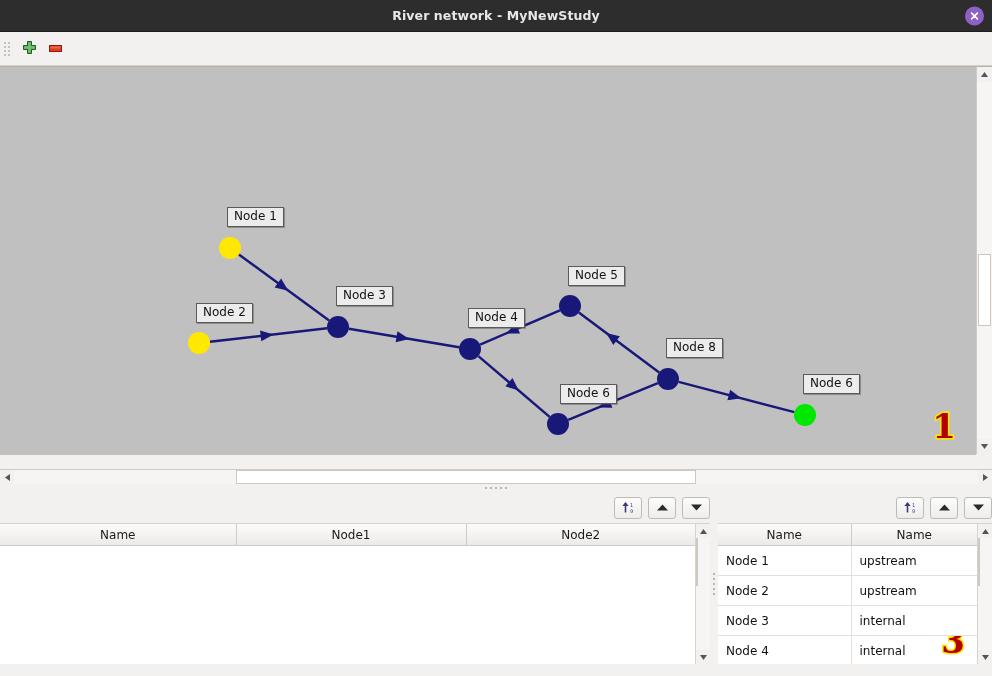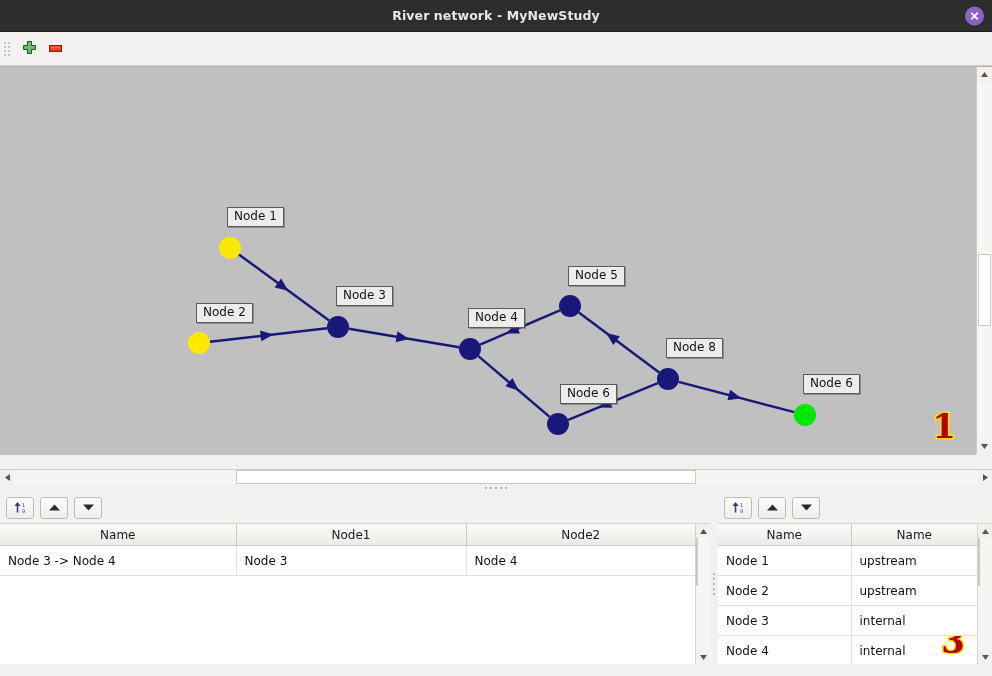--- a/index.html
+++ b/index.html
@@ -163,20 +163,21 @@
   
   .bottom {
     flex: 1 1 auto;
     display: flex; flex-direction: row;
     min-height: 0;
   }
   .table-panel {
     display: flex; flex-direction: column;
     min-width: 0;
     background: #f2f1f0;
+    align-items: flex-end;
   }
   .panel-left { width: 710px; flex: 0 0 auto; }
   .panel-right { flex: 1 1 auto; }
 
   .vsplitter {
     width: 8px;
     background: #f2f1f0;
     display: flex; align-items: center; justify-content: center;
     cursor: col-resize;
     flex: 0 0 auto;
@@ -413,25 +414,20 @@
                 <col>
               </colgroup>
             <thead>
                 <tr id="links-head">
                   <th>Name</th>
                   <th>Node1</th>
                   <th>Node2</th>
                 </tr>
               </thead>
             <tbody id="links-body">
-                <tr>
-                  <td>Node 3 -&gt; Node 4</td>
-                  <td>Node 3</td>
-                  <td>Node 4</td>
-                </tr>
               </tbody>
           </table>
         </div>
         <div class="table-vscroll">
           <div class="sb-arrow">
             <svg width="9" height="7" viewBox="0 0 9 7">
                 <path d="M4.5 1 L8 6 L1 6 Z" fill="#555"></path>
               </svg>
           </div>
           <div class="sb-track">

